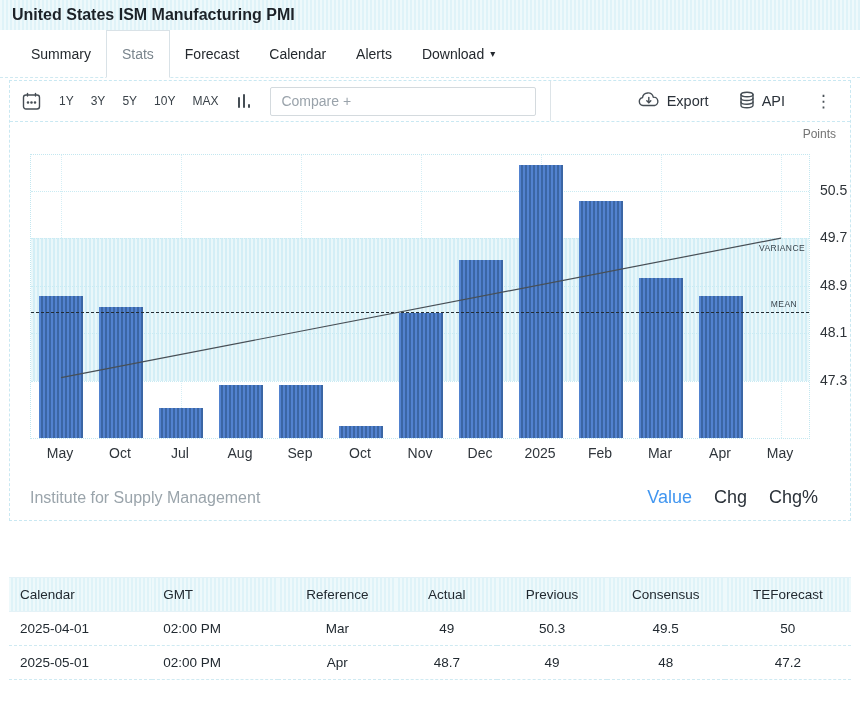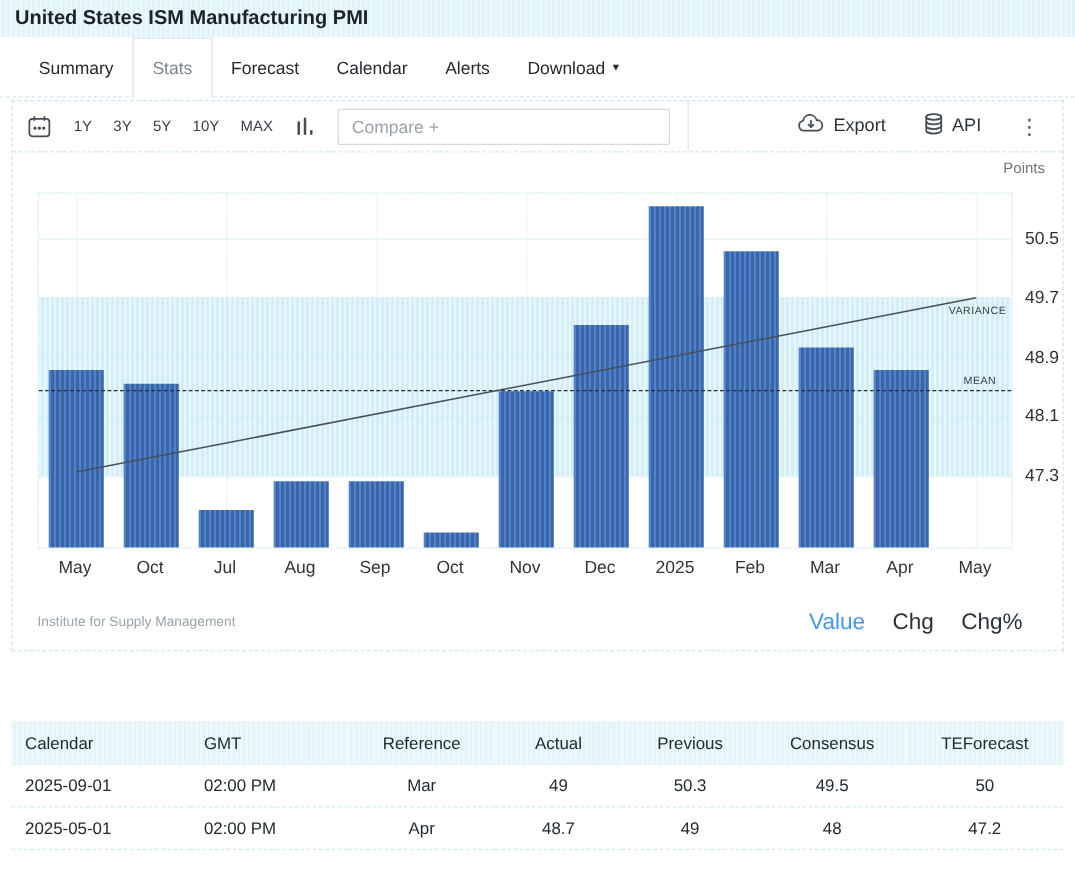--- a/index.html
+++ b/index.html
@@ -49,21 +49,21 @@
   .bar { position: absolute; bottom: 0;
     background: repeating-linear-gradient(to right, #5282cf 0 2px, #3b66a4 2px 4px); }
   .meanline { position: absolute; left: 0; width: 100%; border-top: 1.5px dashed #222c33; }
   .anno { position: absolute; font-size: 8.5px; letter-spacing: 0.4px; color: #37434c; }
   .trend-svg { position: absolute; left: 0; top: 0; pointer-events: none; }
   .ytick { position: absolute; font-size: 14px; color: #2e3338; }
   .xlabels { position: absolute; left: 20px; top: 323px; width: 780px; display: flex; }
   .xlabel { text-align: center; font-size: 14px; color: #2f353b; }
   .chart-footer { position: absolute; left: 0; bottom: 12px; width: 100%;
     display: flex; justify-content: space-between; align-items: center; padding: 0 32px 0 20px; }
-  .source { font-size: 11px; color: #9aa4ab; }
+  .source { font-size: 16px; color: #9aa4ab; }
   .legend { display: flex; gap: 22px; font-size: 18px; color: #2b323a; }
   .legend-item { cursor: pointer; }
   .legend-item.active { color: #4196f0; }
 
   
   .datatable { width: 842px; margin: 56px 9px 0 9px; border-collapse: collapse;
     font-size: 13.5px; }
   .datatable th { height: 34px; font-weight: normal; color: #222a31; text-align: center;
     background: repeating-linear-gradient(to right, #eef9fb 0 2px, #dff3f8 2px 4px);
     border: 1px solid #e4f2f7; border-style: solid none; }
@@ -230,21 +230,21 @@
         <th class="al" style="width: 15%;">GMT</th>
         <th style="width: 14%;">Reference</th>
         <th style="width: 12%;">Actual</th>
         <th style="width: 13%;">Previous</th>
         <th style="width: 14%;">Consensus</th>
         <th style="width: 15%;">TEForecast</th>
       </tr>
     </thead>
   <tbody id="tbody">
       <tr>
-        <td class="al">2025-09-01</td>
+        <td class="al">2025-04-01</td>
         <td class="al">02:00 PM</td>
         <td>Mar</td>
         <td>49</td>
         <td>50.3</td>
         <td>49.5</td>
         <td>50</td>
       </tr>
       <tr>
         <td class="al">2025-05-01</td>
         <td class="al">02:00 PM</td>

